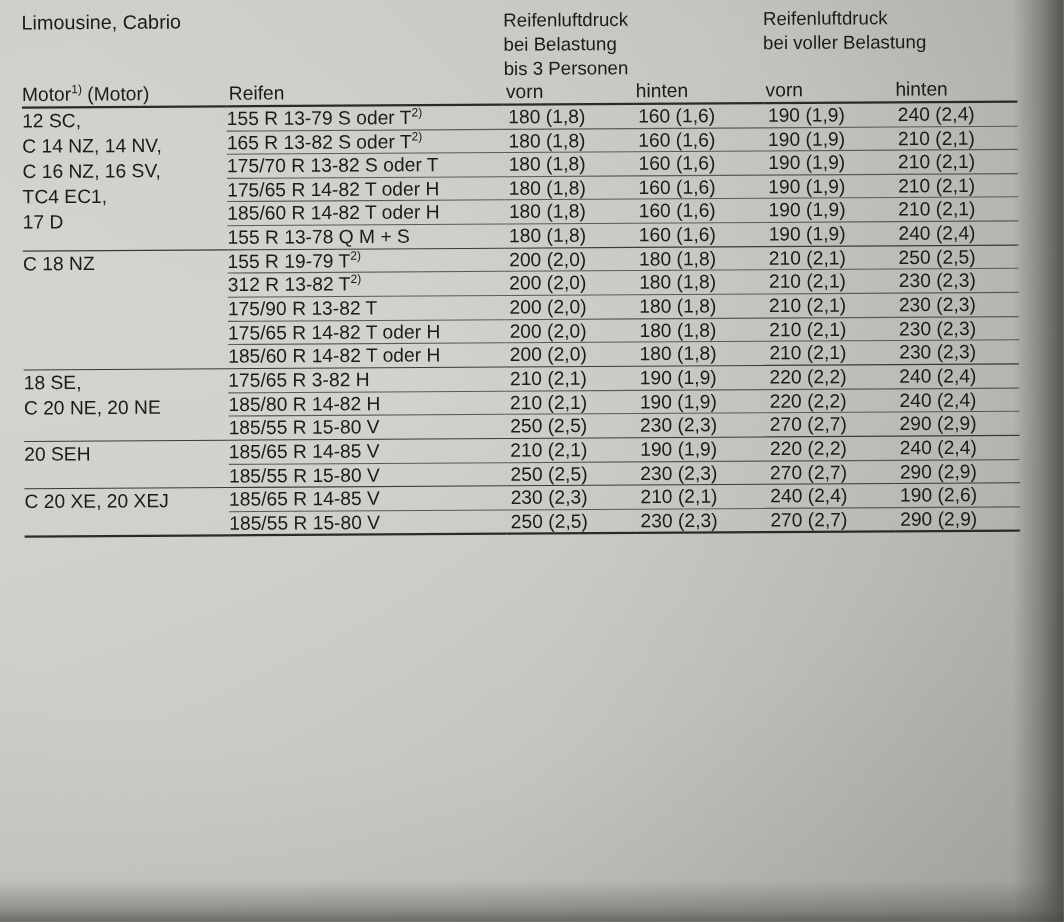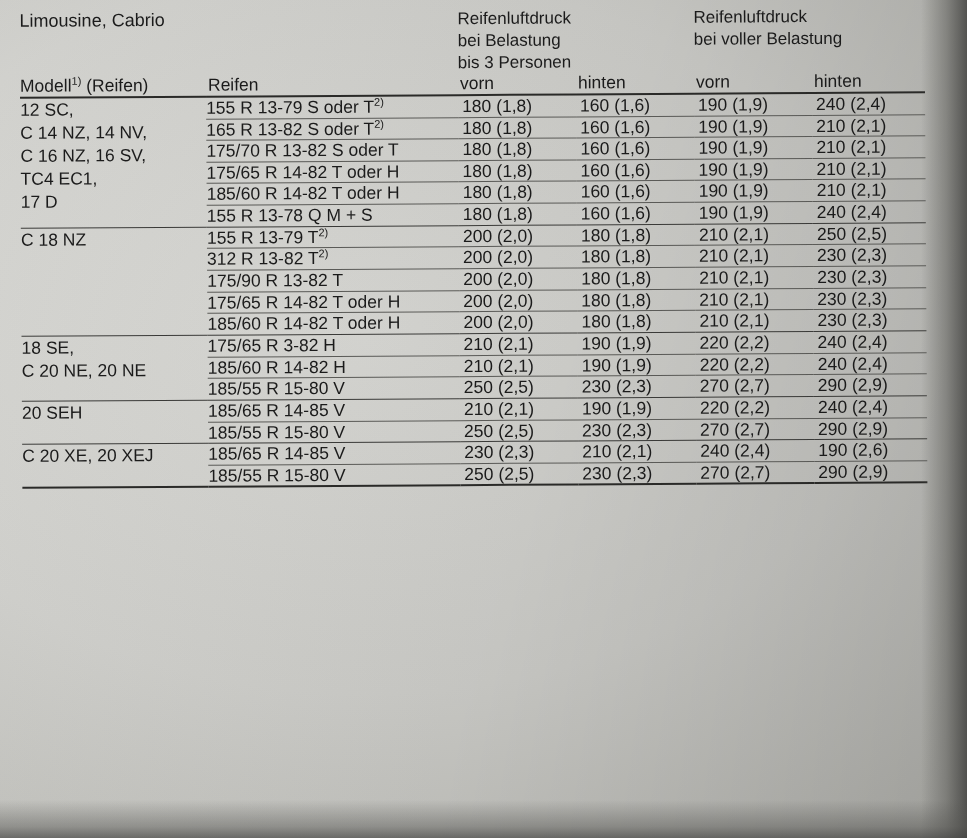--- a/index.html
+++ b/index.html
@@ -152,22 +152,22 @@
           <div>bei Belastung</div>
           <div>bis 3 Personen</div>
         </td>
         <td class="hdr-group" colspan="2">
           <div>Reifenluftdruck</div>
           <div>bei voller Belastung</div>
         </td>
       </tr>
       <tr>
         <td class="hdr-sub">
-          <span>Modell</span><sup>1)</sup>
-          <span>(Reifen)</span>
+          <span>Motor</span><sup>1)</sup>
+          <span>(Motor)</span>
         </td>
         <td class="hdr-sub col-lbl">Reifen</td>
         <td class="hdr-sub col-lbl">vorn</td>
         <td class="hdr-sub col-lbl">hinten</td>
         <td class="hdr-sub col-lbl">vorn</td>
         <td class="hdr-sub col-lbl">hinten</td>
       </tr>
 
       <tr class="rule-thick">
         <td rowspan="6" class="model-block">
@@ -216,21 +216,21 @@
         <td class="cell num ln">180 (1,8)</td>
         <td class="cell num ln">160 (1,6)</td>
         <td class="cell num ln">190 (1,9)</td>
         <td class="cell num ln">240 (2,4)</td>
       </tr>
 
       <tr class="grp-top">
         <td rowspan="5" class="model-block">
           <div>C 18 NZ</div>
         </td>
-        <td class="cell tyre"><span>155 R 13-79 T</span><sup>2)</sup></td>
+        <td class="cell tyre"><span>155 R 19-79 T</span><sup>2)</sup></td>
         <td class="cell num">200 (2,0)</td>
         <td class="cell num">180 (1,8)</td>
         <td class="cell num">210 (2,1)</td>
         <td class="cell num">250 (2,5)</td>
       </tr>
       <tr class="row-line">
         <td class="cell tyre ln"><span>312 R 13-82 T</span><sup>2)</sup></td>
         <td class="cell num ln">200 (2,0)</td>
         <td class="cell num ln">180 (1,8)</td>
         <td class="cell num ln">210 (2,1)</td>
@@ -263,21 +263,21 @@
           <div>18 SE,</div>
           <div>C 20 NE, 20 NE</div>
         </td>
         <td class="cell tyre"><span>175/65 R 3-82 H</span></td>
         <td class="cell num">210 (2,1)</td>
         <td class="cell num">190 (1,9)</td>
         <td class="cell num">220 (2,2)</td>
         <td class="cell num">240 (2,4)</td>
       </tr>
       <tr class="row-line">
-        <td class="cell tyre ln"><span>185/60 R 14-82 H</span></td>
+        <td class="cell tyre ln"><span>185/80 R 14-82 H</span></td>
         <td class="cell num ln">210 (2,1)</td>
         <td class="cell num ln">190 (1,9)</td>
         <td class="cell num ln">220 (2,2)</td>
         <td class="cell num ln">240 (2,4)</td>
       </tr>
       <tr class="row-line">
         <td class="cell tyre ln"><span>185/55 R 15-80 V</span></td>
         <td class="cell num ln">250 (2,5)</td>
         <td class="cell num ln">230 (2,3)</td>
         <td class="cell num ln">270 (2,7)</td>

